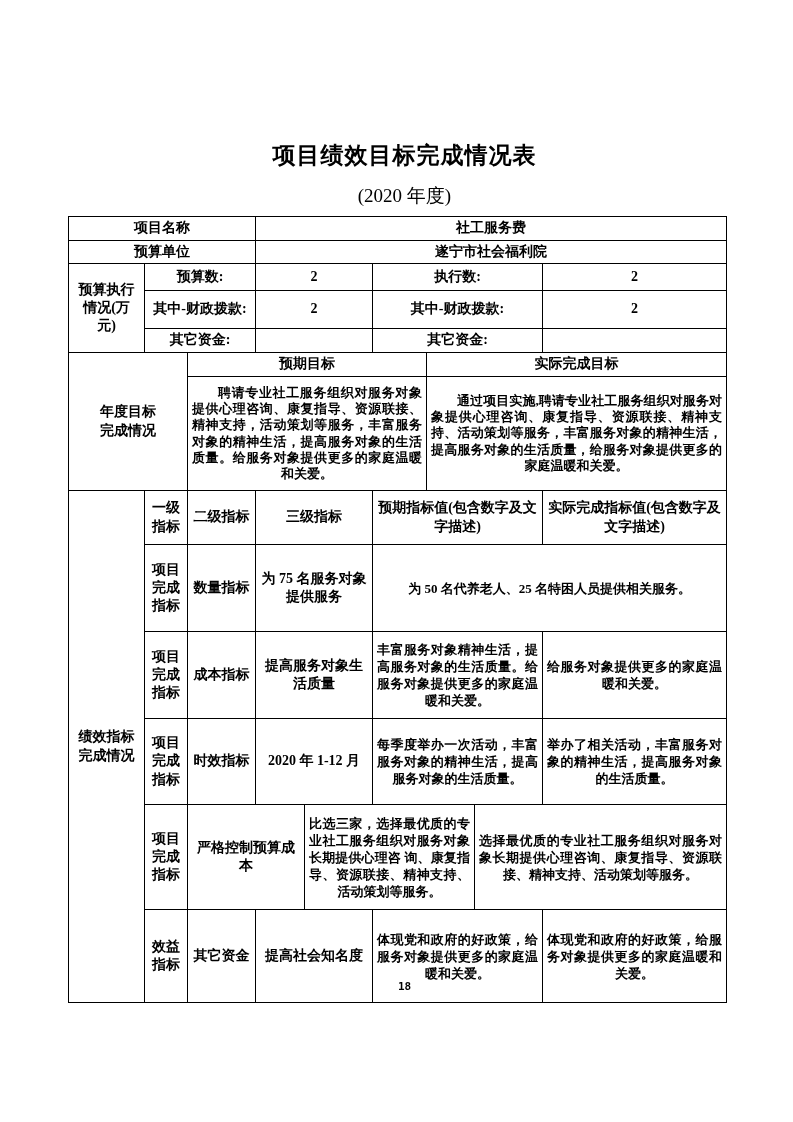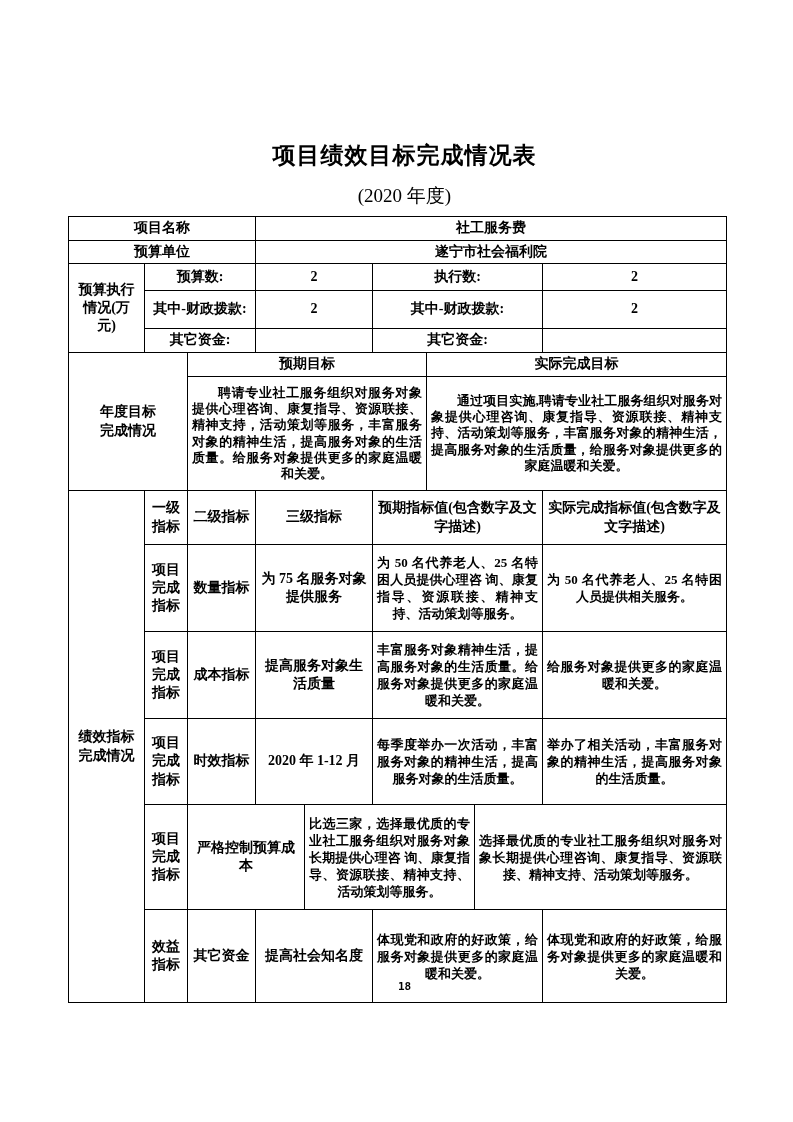--- a/index.html
+++ b/index.html
@@ -180,23 +180,20 @@
         <div class="row" style="height:87px">
           <div class="cell w43">
               <span>项目完成指标</span>
             </div>
           <div class="cell w68">
               <span>数量指标</span>
             </div>
           <div class="cell w117">
               <span>为 75 名服务对象提供服务</span>
             </div>
-          <div class="cell w170 long">
-              <span>为 50 名代养老人、25 名特困人员提供心理咨 询、康复指导、资源联接、精神支持、活动策划等服务。</span>
-            </div>
           <div class="cell grow last long">
               <span>为 50 名代养老人、25 名特困人员提供相关服务。</span>
             </div>
         </div>
 
         <div class="row" style="height:87px">
           <div class="cell w43">
               <span>项目完成指标</span>
             </div>
           <div class="cell w68">

